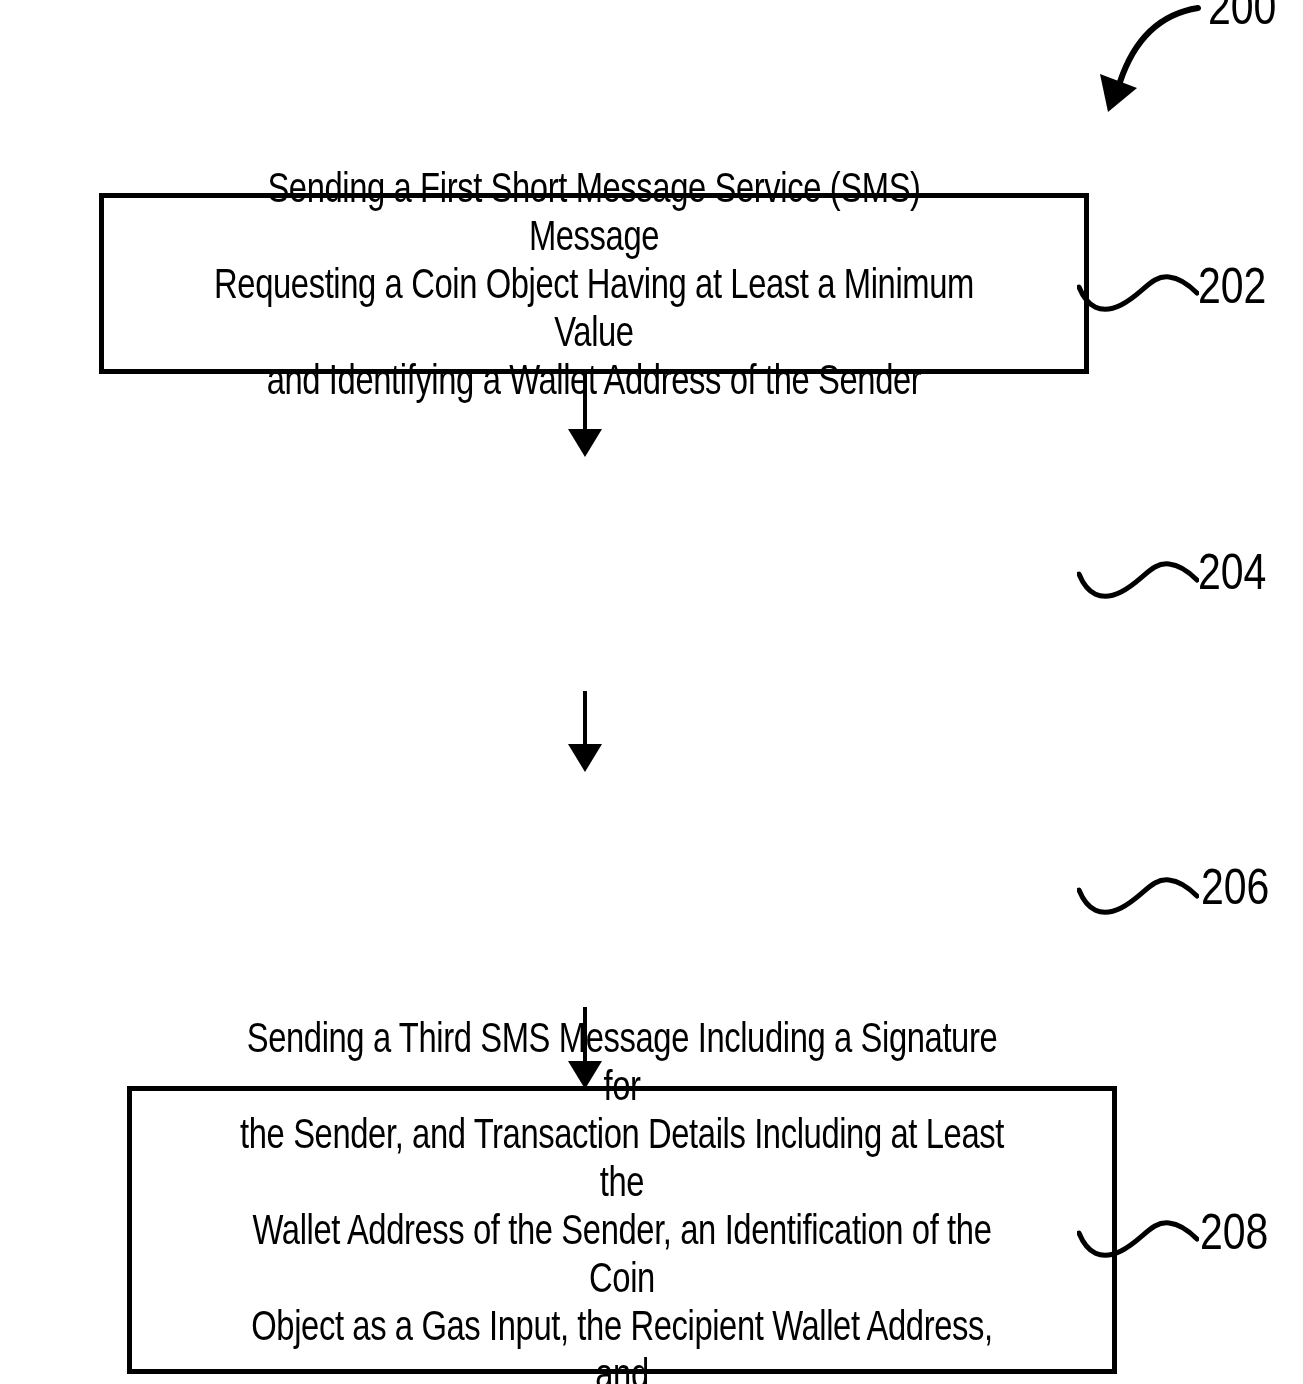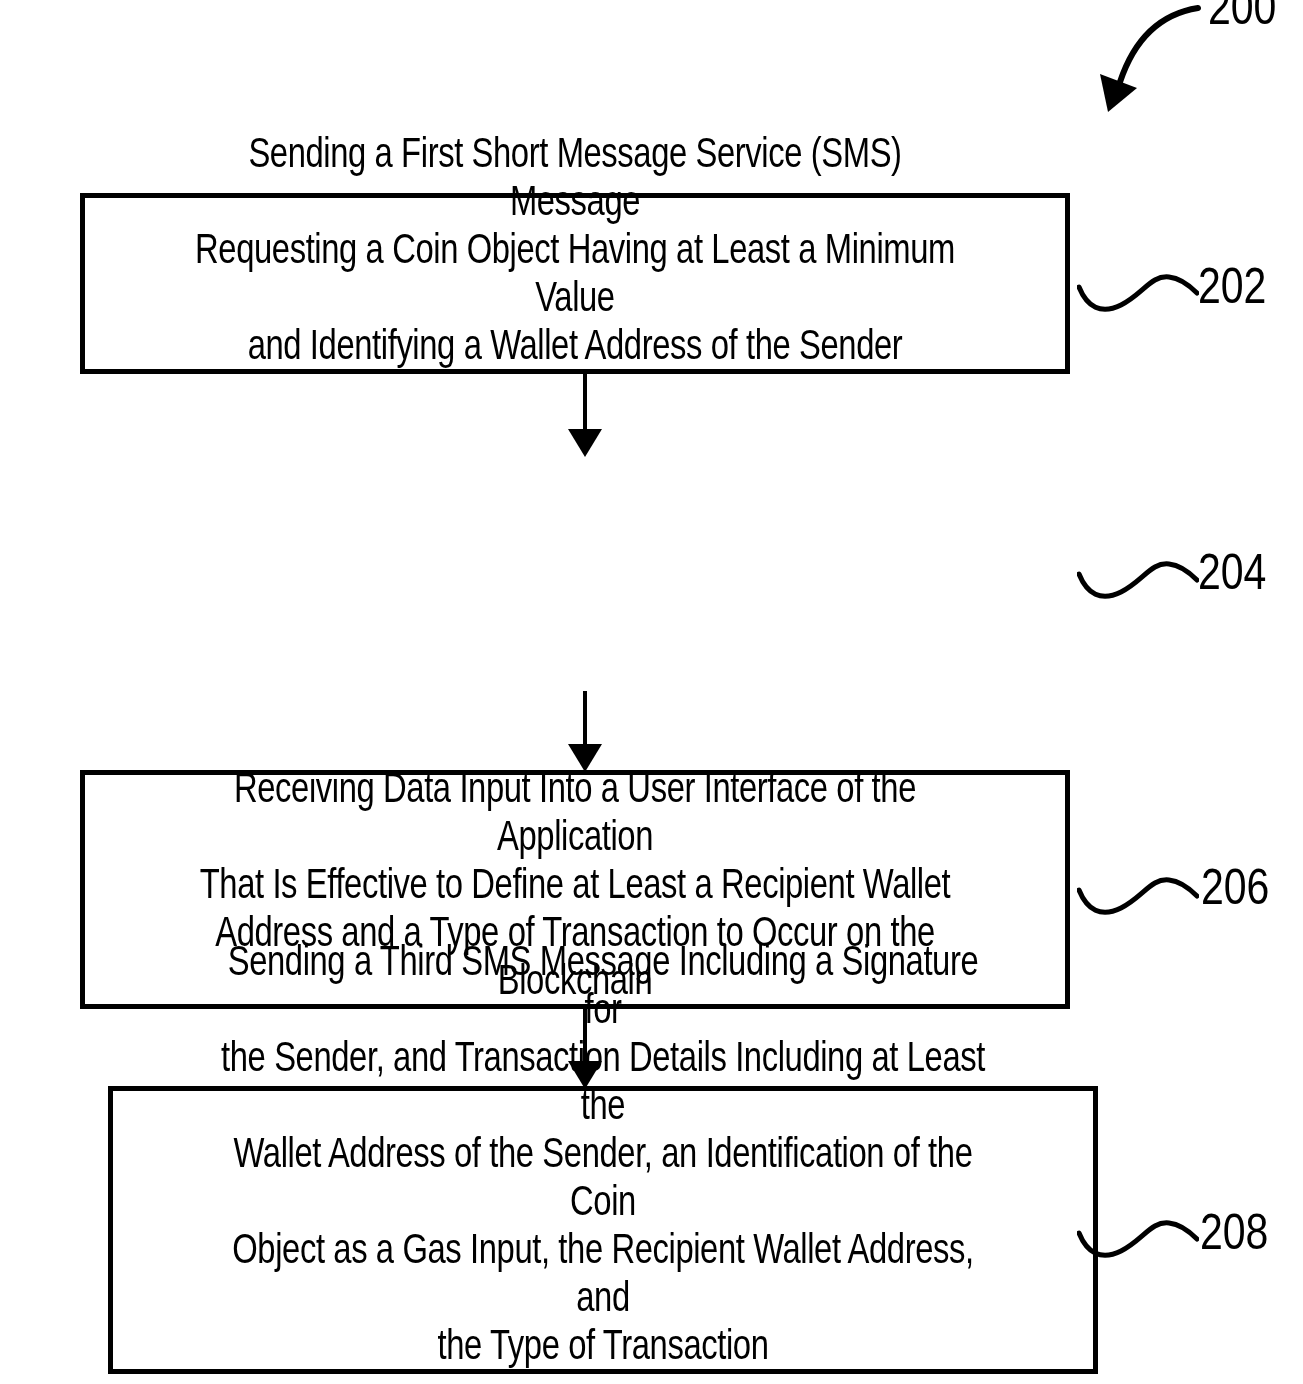--- a/index.html
+++ b/index.html
@@ -12,27 +12,27 @@
     width: 1303px;
     height: 1384px;
     background: #ffffff;
     overflow: hidden;
     font-family: Liberation Sans, sans-serif;
     color: #000000;
     padding-left: 11px;
   }
   .flow-box {
     position: absolute;
-    left: 80px;
+    left: 99px;
     width: 990px;
     border: 5px solid #000000;
     box-sizing: border-box;
     background: #ffffff;
     display: flex;
-    align-items: flex-end;
+    align-items: center;
     justify-content: center;
   }
   .flow-box .step-text {
     display: block;
     width: 100%;
     text-align: center;
     font-size: 42px;
     line-height: 48px;
     white-space: pre-line;
     transform: scaleX(0.78);
@@ -129,26 +129,20 @@
   <svg class="squiggle sq-204" viewBox="0 0 122 60" aria-hidden="true">
     <path d="M 2,24 C 10,44 24,52 44,42 C 66,31 74,12 92,14 C 102,15 112,22 120,30" fill="none" stroke="#000000" stroke-width="5" stroke-linecap="round"></path>
   </svg>
   <div class="ref-label ref-204">204</div>
 
   <div class="flow-arrow arrow-2">
     <div class="shaft"></div>
     <div class="head"></div>
   </div>
 
-  <div class="flow-box box-206">
-    <span class="step-text">Receiving Data Input Into a User Interface of the Application
-That Is Effective to Define at Least a Recipient Wallet
-Address and a Type of Transaction to Occur on the
-Blockchain</span>
-  </div>
   <svg class="squiggle sq-206" viewBox="0 0 122 60" aria-hidden="true">
     <path d="M 2,24 C 10,44 24,52 44,42 C 66,31 74,12 92,14 C 102,15 112,22 120,30" fill="none" stroke="#000000" stroke-width="5" stroke-linecap="round"></path>
   </svg>
   <div class="ref-label ref-206">206</div>
 
   <div class="flow-arrow arrow-3">
     <div class="shaft"></div>
     <div class="head"></div>
   </div>
 

